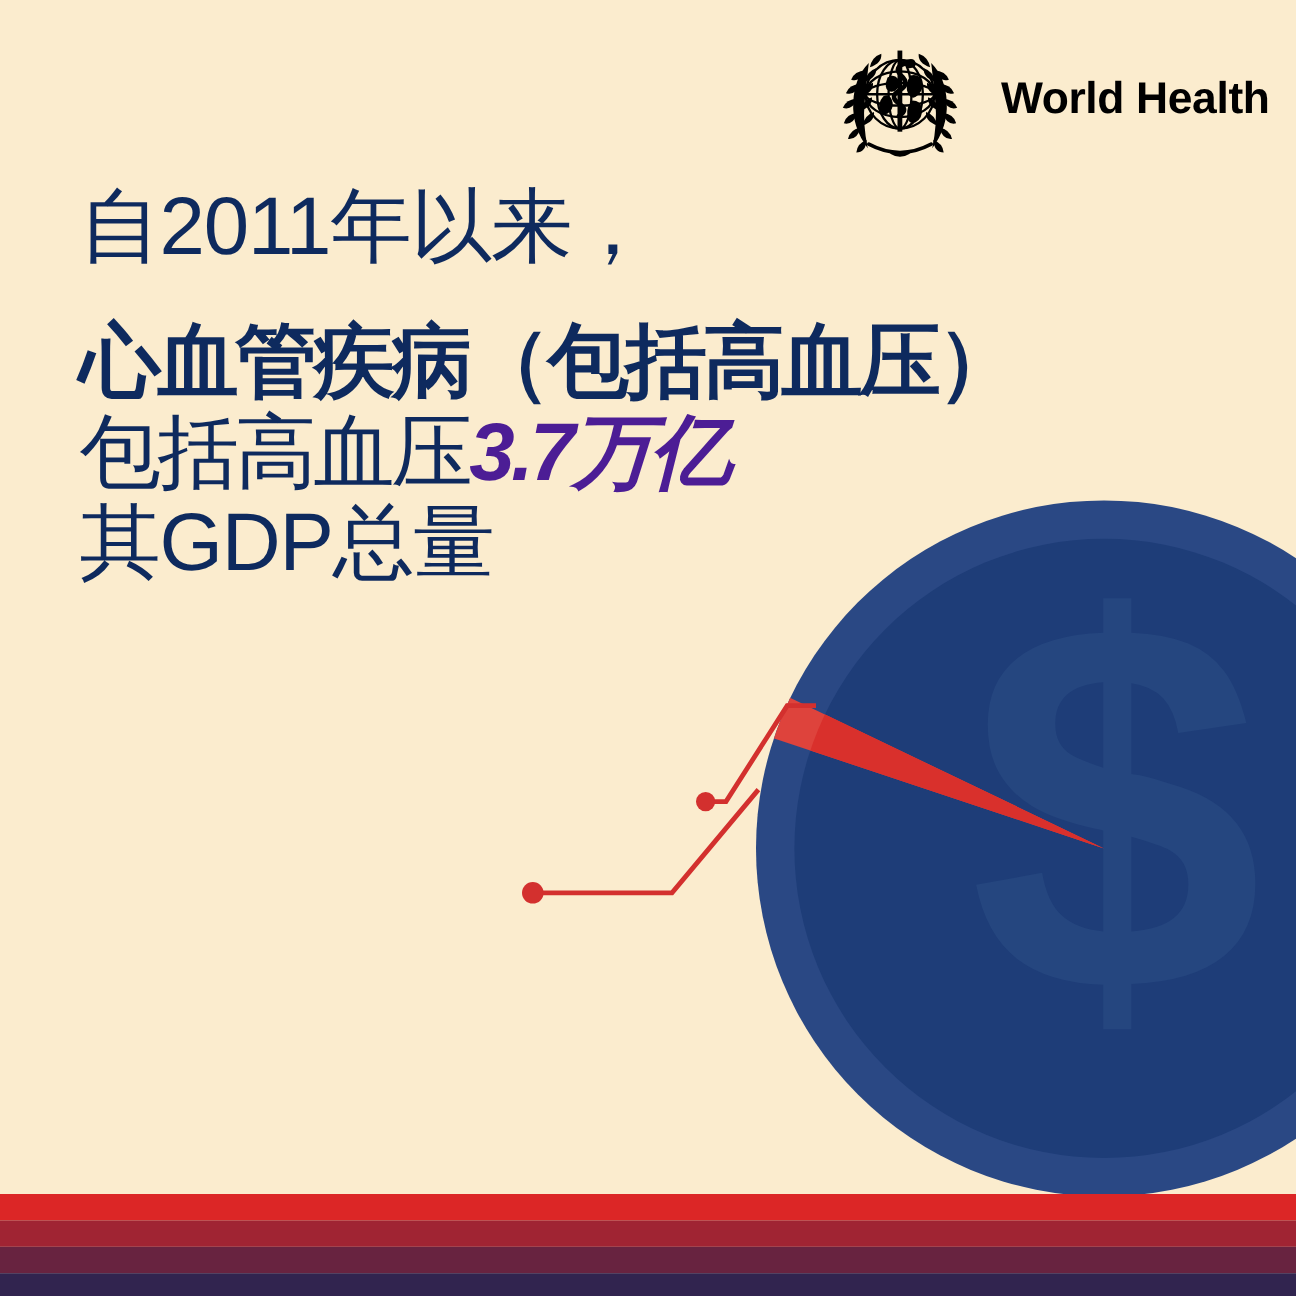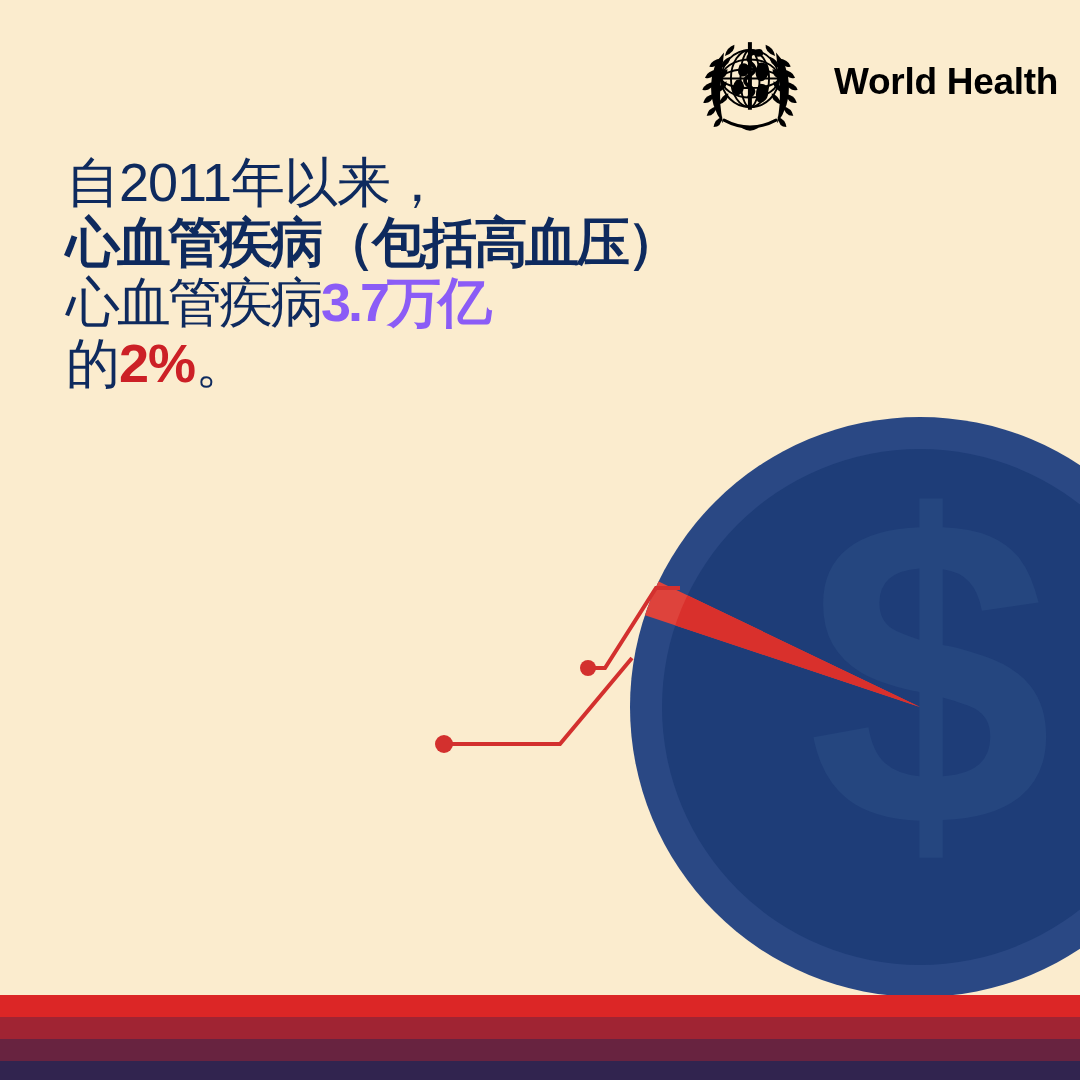--- a/index.html
+++ b/index.html
@@ -57,29 +57,29 @@
   }
   #leader-lines svg { display: block; width: 100%; height: 100%; overflow: visible; }
 
   
   #headline {
     position: absolute;
     left: 66px;
     top: 152px;
     width: 900px;
     color: #0e2a5e;
-    font-size: 54px;
+    font-size: 68px;
     line-height: 1.115;
     letter-spacing: -1px;
     white-space: nowrap;
   }
   #headline .hl-line { display: block; }
   #headline .b { font-weight: bold; }
   #headline .red { color: #cc2026; font-weight: bold; }
-  .line-2 { letter-spacing: -3px; }
+  .line-2 { letter-spacing: -3px; margin-top: 36px; }
   .line-3 { letter-spacing: -1.5px; }
   .line-4 { letter-spacing: -3px; }
 
   
   #bottom-bars {
     position: absolute;
     left: 0;
     bottom: 0;
     width: 100%;
     height: 85px;
@@ -208,24 +208,24 @@
   </div>
 
   <div id="headline" style="color: rgb(14, 42, 94);">
     <span class="hl-line line-1">
       <span>自2011年以来，</span>
     </span>
     <span class="hl-line line-2">
       <span class="b">心血管疾病（包括高血压）</span>
     </span>
     <span class="hl-line line-4">
-      <span>心血管疾病</span><span class="red" style="color: #8b5cf6;">3.7万亿</span>
-    </span>
-    <span class="hl-line line-7">
-      <span>的</span><span class="red" style="color: rgb(204, 32, 38);">2%</span><span>。</span>
+      <span>包括高血压</span><span class="red" style="color: #4c1d95; font-style: italic;">3.7万亿</span>
+    </span>
+    <span class="hl-line line-6">
+      <span>其GDP总量</span>
     </span>
   </div>
 
   <div id="bottom-bars">
       <div class="bar" style="background: rgb(220, 38, 38); height: 22px;"></div>
       <div class="bar" style="background: rgb(160, 36, 51); height: 22px;"></div>
       <div class="bar" style="background: rgb(104, 35, 64); height: 22px;"></div>
       <div class="bar" style="background: rgb(49, 36, 79); height: 19px;"></div>
     </div>
 

